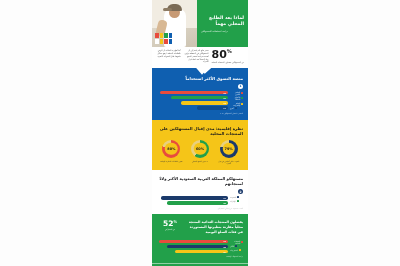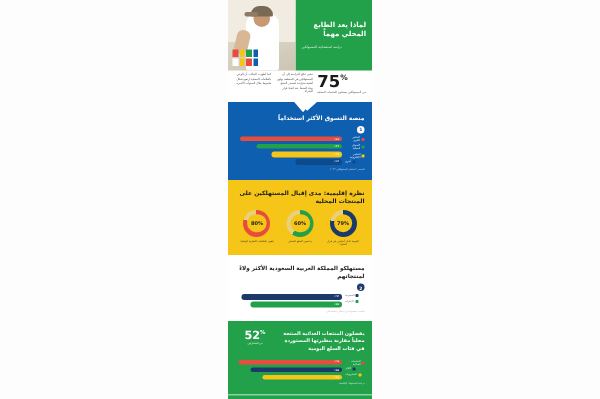--- a/index.html
+++ b/index.html
@@ -178,21 +178,21 @@
         </div>
       </div>
       <div class="hdr-green">
         <div class="t1">لماذا يعد الطابع المحلي مهماً</div>
         <div class="t2">دراسة استقصائية للمستهلكين</div>
       </div>
     </div>
 
     <div class="stat59">
       <div>
-        <div class="big"><span>75</span><sup>%</sup></div>
+        <div class="big"><span>80</span><sup>%</sup></div>
         <div class="cap">من المستهلكين يفضلون المنتجات المحلية</div>
       </div>
       <div class="col">
         <div class="para">تشير نتائج الدراسة إلى أن المستهلكين في المنطقة يولون أهمية متزايدة لمصدر المنتج وبلد المنشأ عند اتخاذ قرار الشراء.</div>
       </div>
       <div class="col">
         <div class="para">كما أظهرت البيانات أن الوعي بالعلامات المحلية ارتفع بشكل ملحوظ خلال السنوات الأخيرة.</div>
       </div>
     </div>
 

